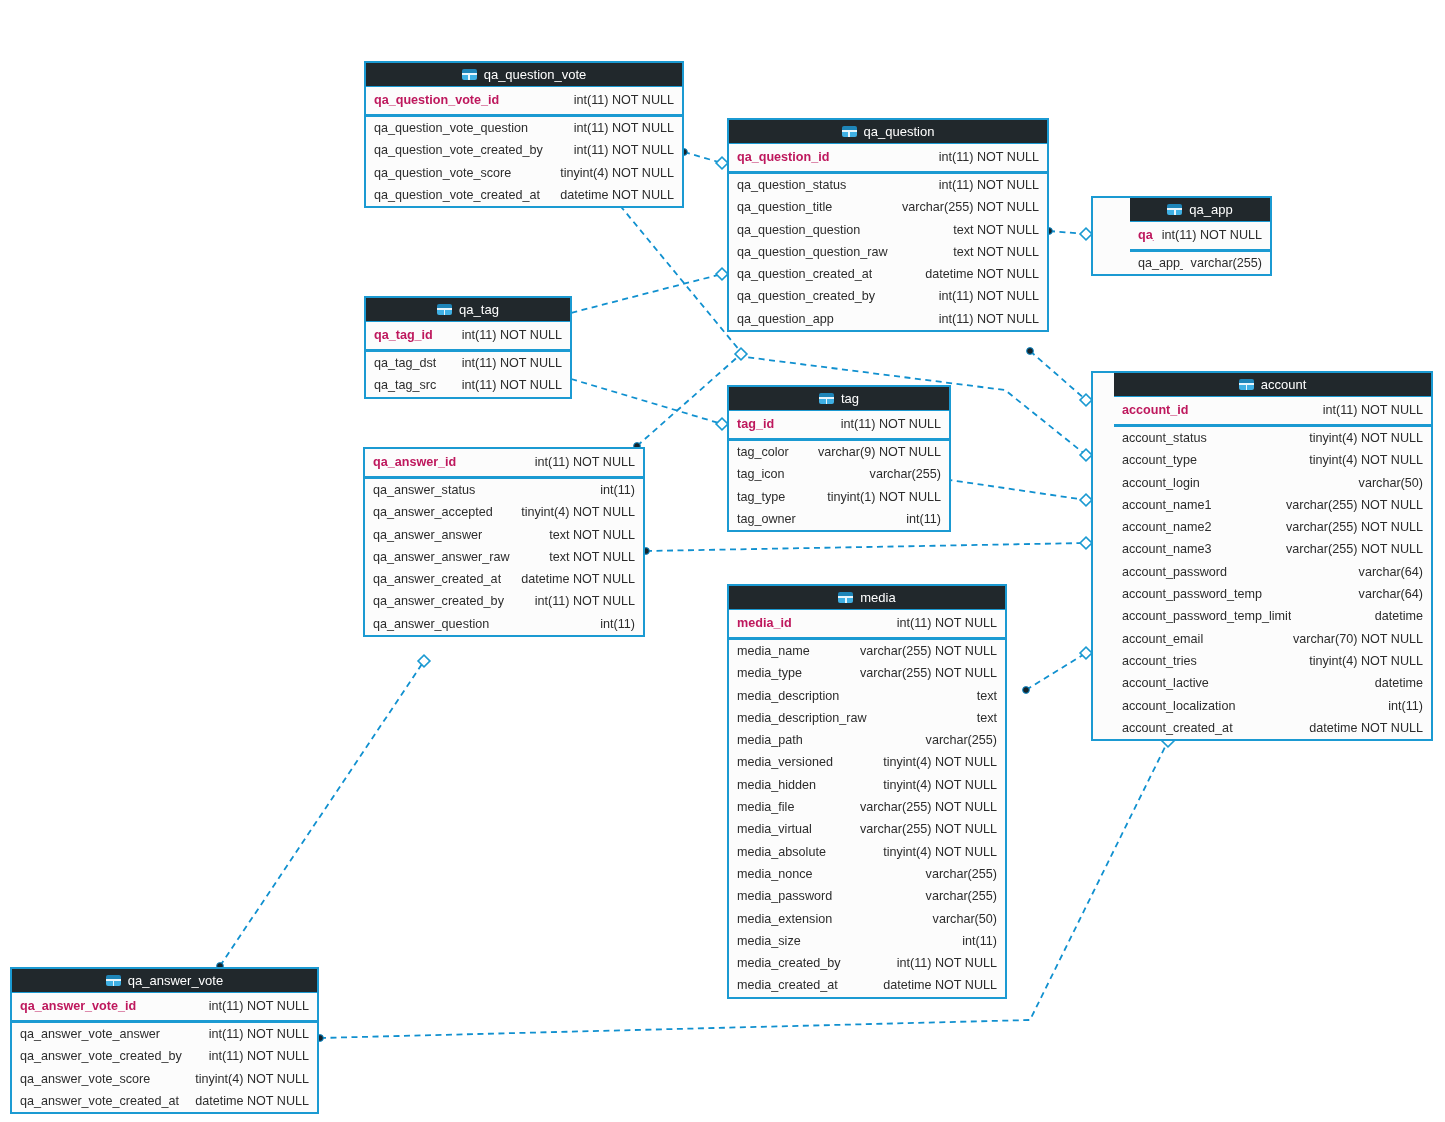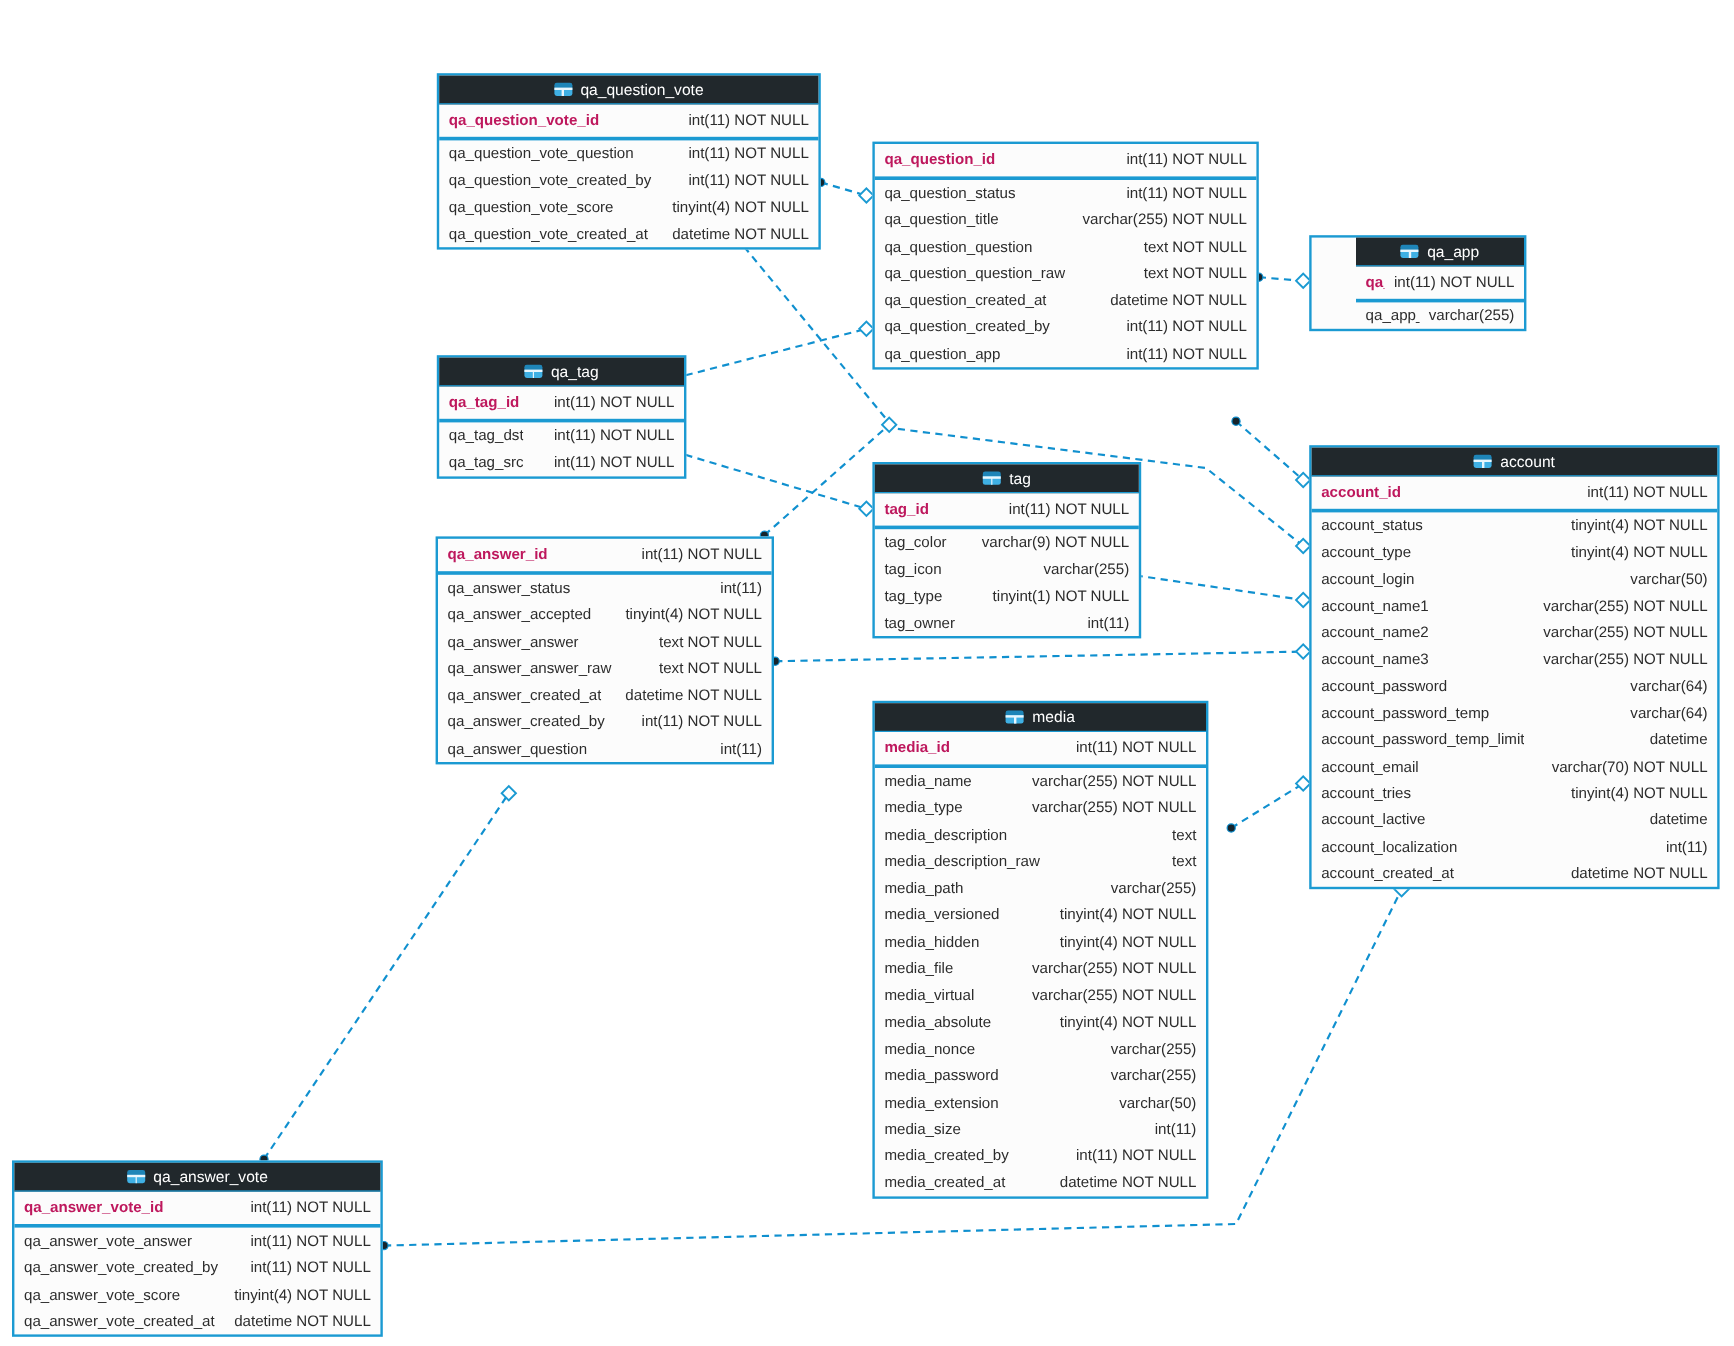--- a/index.html
+++ b/index.html
@@ -122,20 +122,24 @@
       <div class="frow nrow">
         <span class="fname">qa_question_vote_score</span>
         <span class="ftype">tinyint(4) NOT NULL</span>
       </div>
       <div class="frow nrow">
         <span class="fname">qa_question_vote_created_at</span>
         <span class="ftype">datetime NOT NULL</span>
       </div>
     </div>
     <div class="tbl" style="left: 727px; top: 118px; width: 322px;">
+      <div class="hdr">
+        <span class="ticon"></span>
+        <span class="tname">qa_question</span>
+      </div>
       <div class="frow pk">
         <span class="fname">qa_question_id</span>
         <span class="ftype">int(11) NOT NULL</span>
       </div>
       <div class="frow nrow">
         <span class="fname">qa_question_status</span>
         <span class="ftype">int(11) NOT NULL</span>
       </div>
       <div class="frow nrow">
         <span class="fname">qa_question_title</span>
@@ -321,21 +325,21 @@
       </div>
       <div class="frow nrow">
         <span class="fname">media_created_by</span>
         <span class="ftype">int(11) NOT NULL</span>
       </div>
       <div class="frow nrow">
         <span class="fname">media_created_at</span>
         <span class="ftype">datetime NOT NULL</span>
       </div>
     </div>
-    <div class="tbl" style="left: 1091px; top: 371px; width: 342px;">
+    <div class="tbl" style="left: 1091px; top: 371px; width: 342px; padding-left: 21px;">
       <div class="hdr">
         <span class="ticon"></span>
         <span class="tname">account</span>
       </div>
       <div class="frow pk">
         <span class="fname">account_id</span>
         <span class="ftype">int(11) NOT NULL</span>
       </div>
       <div class="frow nrow">
         <span class="fname">account_status</span>

